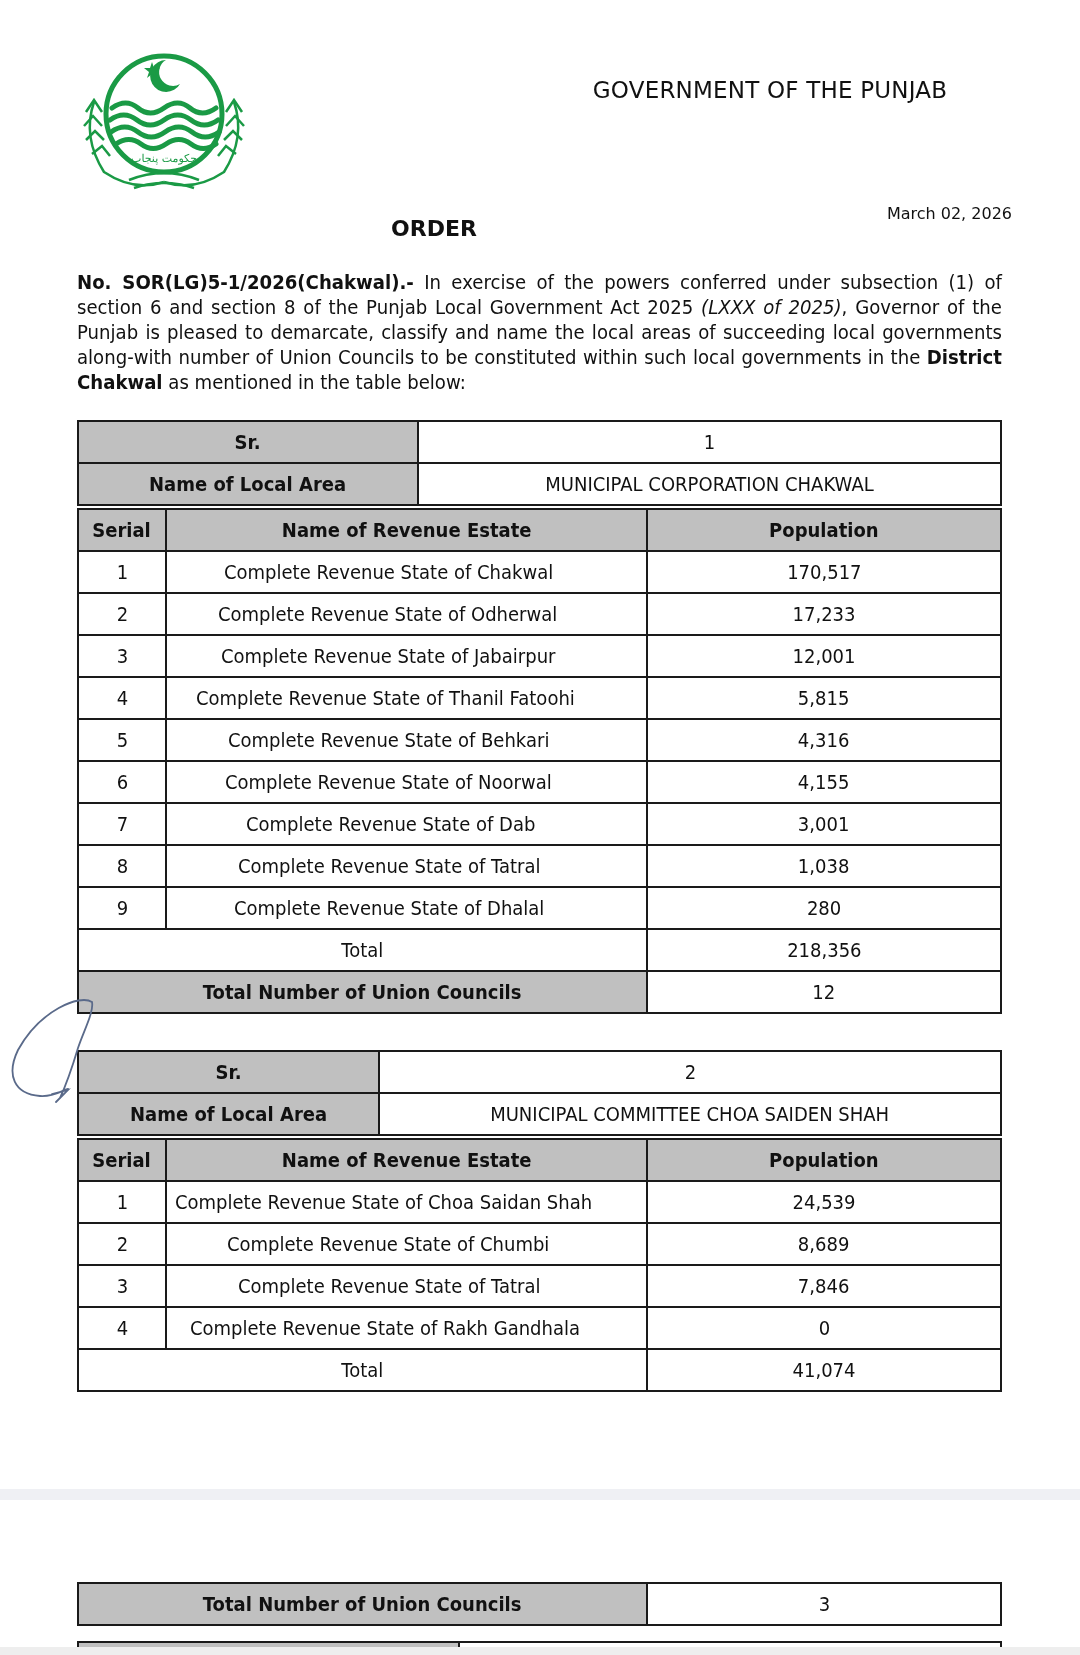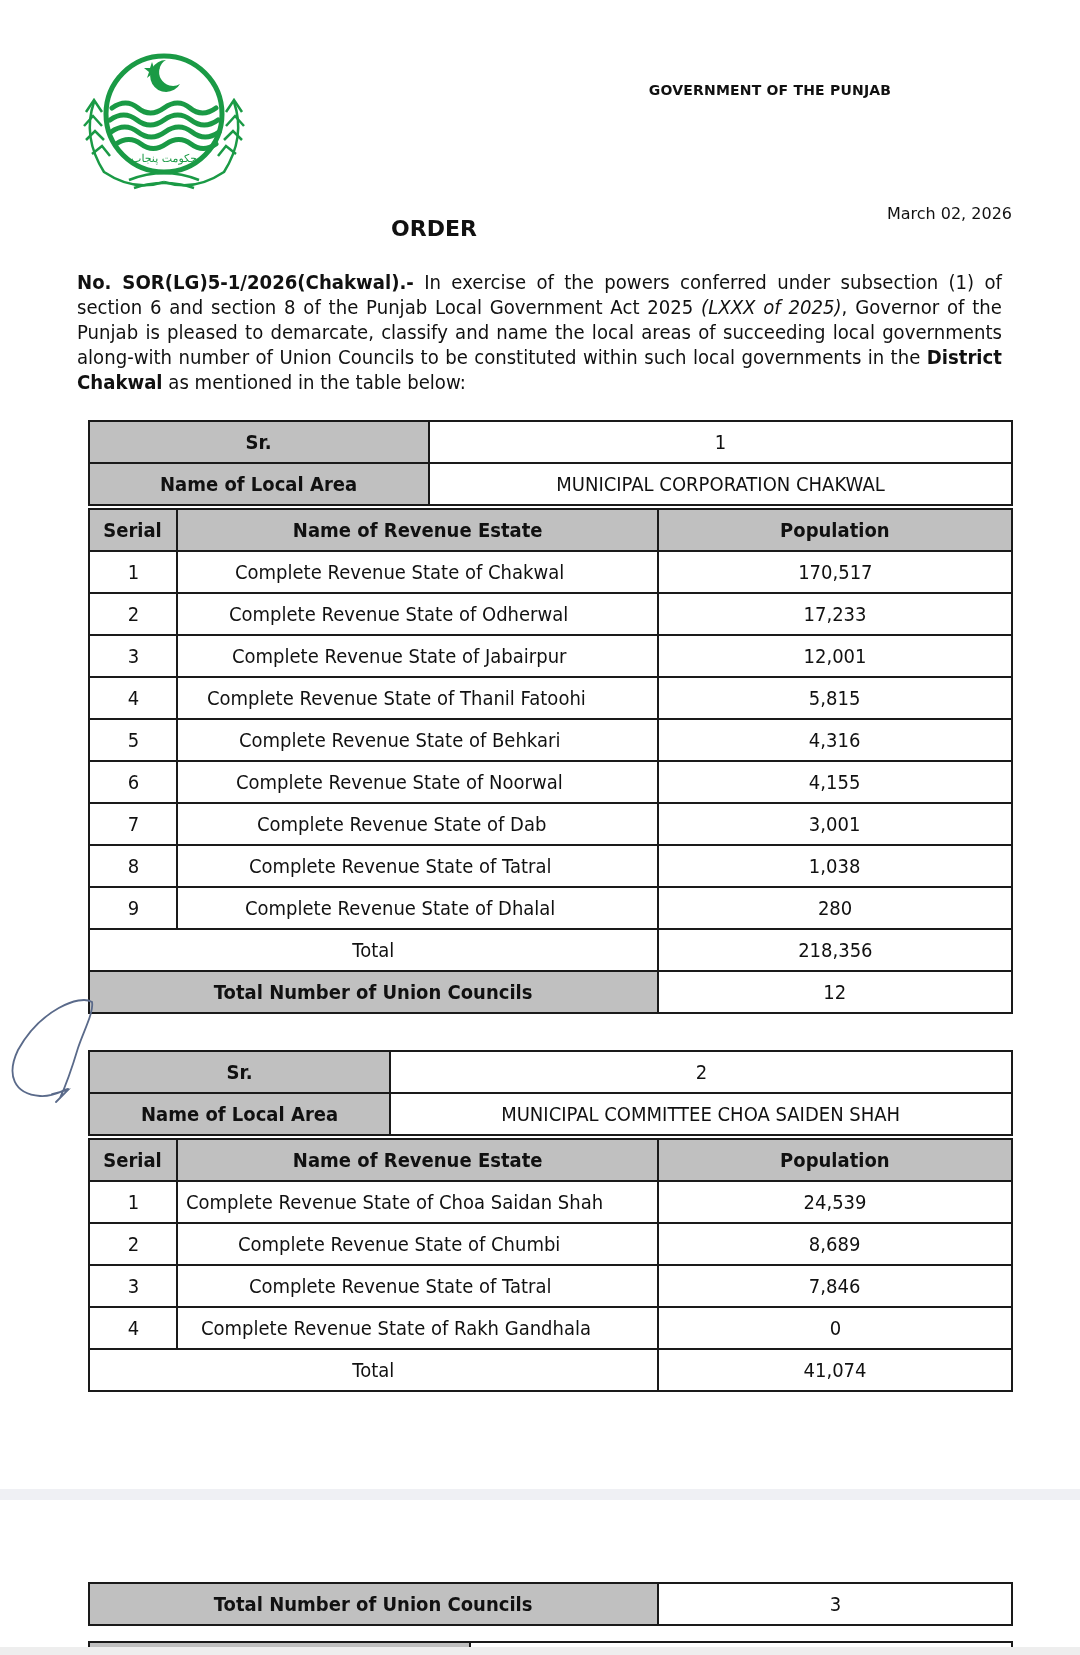--- a/index.html
+++ b/index.html
@@ -5,37 +5,36 @@
   html, body { margin: 0; padding: 0; }
   body {
     width: 1080px; height: 1655px; position: relative; overflow: hidden;
     background: #ffffff; color: #111;
     font-family: "DejaVu Sans", sans-serif;
   }
   .abs { position: absolute; }
   .logo { left: 74px; top: 42px; width: 180px; height: 155px; }
   .header {
     left: 540px; top: 78px; width: 460px; text-align: center;
-    font-weight: bold; font-size: 14px; line-height: 25.5px; letter-spacing: 0.2px;
+    font-weight: normal; font-size: 23px; line-height: 25.5px; letter-spacing: 0.2px;
   }
   .date { right: 68px; top: 192px; font-size: 16px; margin-top: 12px; }
   .order-title { left: 0; width: 868px; top: 216px; text-align: center; font-weight: bold; font-size: 22px; }
   .para {
     left: 77px; top: 270px; width: 925px;
     font-size: 20px; line-height: 25px; text-align: justify;
     transform: scaleX(0.905); transform-origin: left top; width: 1022px;
   }
   .para b { font-weight: bold; }
   .para i { font-style: italic; }
 
   table.t {
     position: absolute; left: 77px; width: 925px;
     border-collapse: collapse; table-layout: fixed;
     font-size: 20px;
-    margin-left: 11px;
   }
   table.t td {
     border: 2px solid #1a1a1a; height: 40px; padding: 0; text-align: center;
     vertical-align: middle; overflow: hidden; white-space: nowrap;
   }
   .cond { display: inline-block; transform: scaleX(0.9); }
   td.g { background: #c0c0c0; font-weight: bold; }
   td.w { background: #fff; }
   td.left { text-align: left; padding-left: 8px; }
   td.b { font-weight: normal; }

